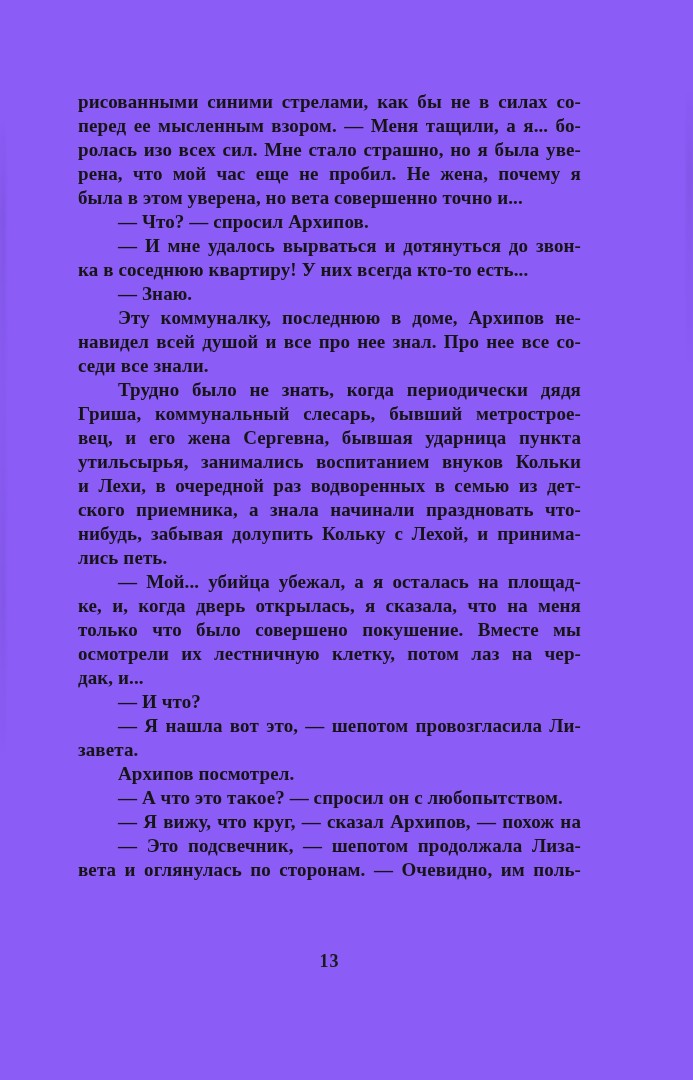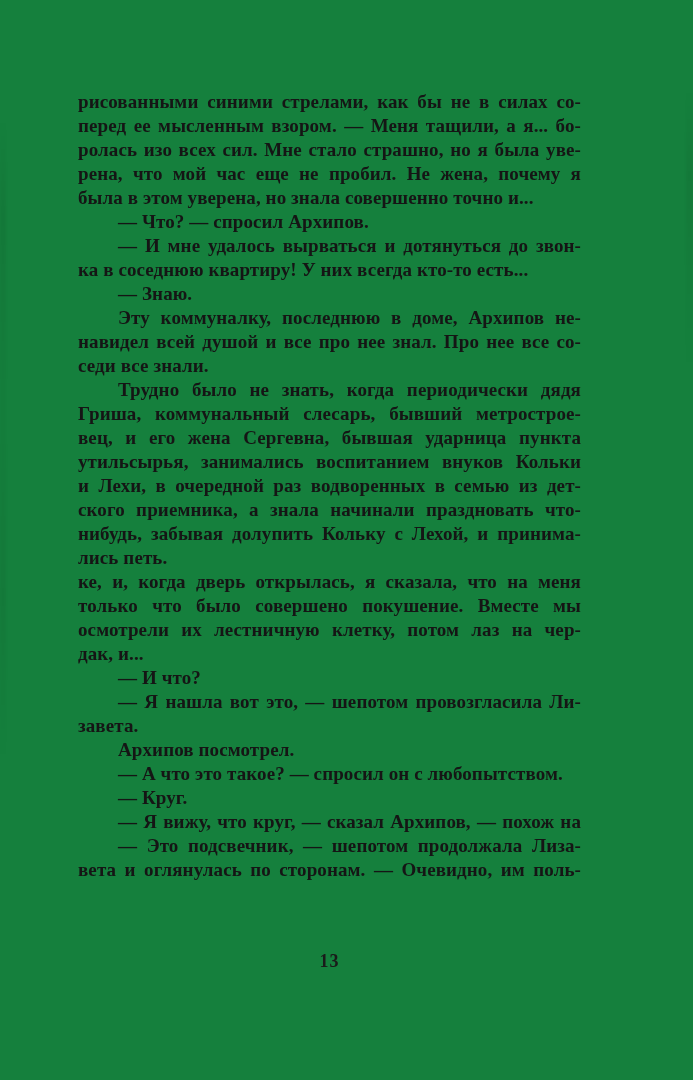--- a/index.html
+++ b/index.html
@@ -7,21 +7,21 @@
     padding: 0;
     width: 693px;
     height: 1080px;
     background: #ffffff;
     overflow: hidden;
   }
   .scan-page {
     position: relative;
     width: 693px;
     height: 1080px;
-    background: #15803d;
+    background: #8b5cf6;
     font-family: "Liberation Serif", "DejaVu Serif", serif;
     color: #151515;
   }
   .text-block {
     position: absolute;
     left: 78px;
     top: 90px;
     width: 503px;
     font-size: 19px;
     font-weight: bold;
@@ -75,45 +75,45 @@
 
 <div class="scan-page">
   <div class="artifact artifact-left"></div>
   <div class="artifact artifact-right"></div>
 
   <div class="text-block">
       <div class="line j">рисованными синими стрелами, как бы не в силах со-</div>
       <div class="line j">перед ее мысленным взором. — Меня тащили, а я... бо-</div>
       <div class="line j">ролась изо всех сил. Мне стало страшно, но я была уве-</div>
       <div class="line j">рена, что мой час еще не пробил. Не жена, почему я</div>
-      <div class="line">была в этом уверена, но знала совершенно точно и...</div>
+      <div class="line">была в этом уверена, но вета совершенно точно и...</div>
       <div class="line ind">— Что? — спросил Архипов.</div>
       <div class="line j ind">— И мне удалось вырваться и дотянуться до звон-</div>
       <div class="line">ка в соседнюю квартиру! У них всегда кто-то есть...</div>
       <div class="line ind">— Знаю.</div>
       <div class="line j ind">Эту коммуналку, последнюю в доме, Архипов не-</div>
       <div class="line j">навидел всей душой и все про нее знал. Про нее все со-</div>
       <div class="line">седи все знали.</div>
       <div class="line j ind">Трудно было не знать, когда периодически дядя</div>
       <div class="line j">Гриша, коммунальный слесарь, бывший метрострое-</div>
       <div class="line j">вец, и его жена Сергевна, бывшая ударница пункта</div>
       <div class="line j">утильсырья, занимались воспитанием внуков Кольки</div>
       <div class="line j">и Лехи, в очередной раз водворенных в семью из дет-</div>
       <div class="line j">ского приемника, а знала начинали праздновать что-</div>
       <div class="line j">нибудь, забывая долупить Кольку с Лехой, и принима-</div>
       <div class="line">лись петь.</div>
+      <div class="line j ind">— Мой... убийца убежал, а я осталась на площад-</div>
       <div class="line j">ке, и, когда дверь открылась, я сказала, что на меня</div>
       <div class="line j">только что было совершено покушение. Вместе мы</div>
       <div class="line j">осмотрели их лестничную клетку, потом лаз на чер-</div>
       <div class="line">дак, и...</div>
       <div class="line ind">— И что?</div>
       <div class="line j ind">— Я нашла вот это, — шепотом провозгласила Ли-</div>
       <div class="line">завета.</div>
       <div class="line ind">Архипов посмотрел.</div>
       <div class="line ind">— А что это такое? — спросил он с любопытством.</div>
-      <div class="line ind">— Круг.</div>
       <div class="line j ind">— Я вижу, что круг, — сказал Архипов, — похож на</div>
       <div class="line j ind">— Это подсвечник, — шепотом продолжала Лиза-</div>
       <div class="line j">вета и оглянулась по сторонам. — Очевидно, им поль-</div>
     </div>
 
   <div class="page-number">13</div>
 </div>
 
 </body></html>

